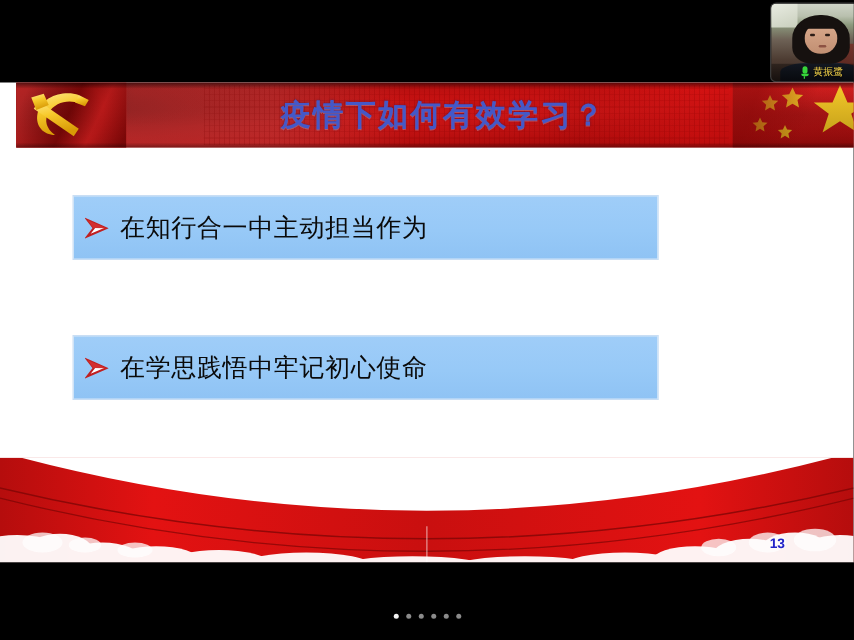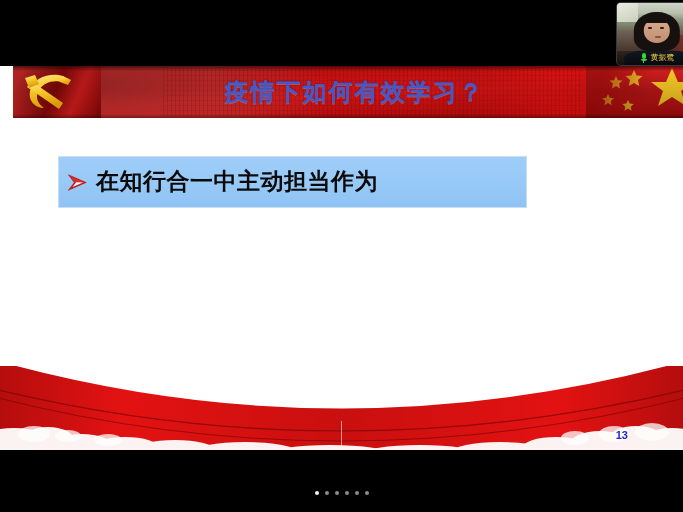--- a/index.html
+++ b/index.html
@@ -225,22 +225,22 @@
   .bullet-box.one { top: 90px; }
   .bullet-box.two { top: 202px; }
 
   .arrow {
     flex: none;
     width: 19px; height: 19px;
     position: relative;
   }
   .bullet-text {
     font-family: "DejaVu Sans", sans-serif;
-    font-size: 23px;
-    font-weight: 700;
+    font-size: 20px;
+    font-weight: 400;
     color: #0a0a0a;
     letter-spacing: 0.5px;
     white-space: nowrap;
     line-height: 1;
     padding-bottom: 1px;
   }
 
   
   .bottom-deco {
     position: absolute; left: 0; bottom: 0;
@@ -355,20 +355,29 @@
     <div class="bullet-box one">
       <span class="arrow">
         <svg width="19" height="19" viewBox="0 0 19 19">
           <path d="M2 3 L17 9.5 L2 16 L7 9.5 Z" fill="#ffffff" stroke="#c02020" stroke-width="1.6" stroke-linejoin="miter"></path>
           <path d="M2 3 L17 9.5 L6.5 9.3 Z" fill="#d23030"></path>
         </svg>
       </span>
       <span class="bullet-text">在知行合一中主动担当作为</span>
     </div>
 
+    <div class="bullet-box two">
+      <span class="arrow">
+        <svg width="19" height="19" viewBox="0 0 19 19">
+          <path d="M2 3 L17 9.5 L2 16 L7 9.5 Z" fill="#ffffff" stroke="#c02020" stroke-width="1.6" stroke-linejoin="miter"></path>
+          <path d="M2 3 L17 9.5 L6.5 9.3 Z" fill="#d23030"></path>
+        </svg>
+      </span>
+      <span class="bullet-text">在学思践悟中牢记初心使命</span>
+    </div>
 
     <div class="bottom-deco">
       <svg width="683" height="84" viewBox="0 0 683 84" preserveAspectRatio="none">
         <defs>
           <linearGradient id="redArc" x1="0" y1="0" x2="1" y2="0">
             <stop offset="0" stop-color="#b50d0d"></stop>
             <stop offset="0.18" stop-color="#e31212"></stop>
             <stop offset="0.5" stop-color="#c90f0f"></stop>
             <stop offset="0.82" stop-color="#e31212"></stop>
             <stop offset="1" stop-color="#b50d0d"></stop>

